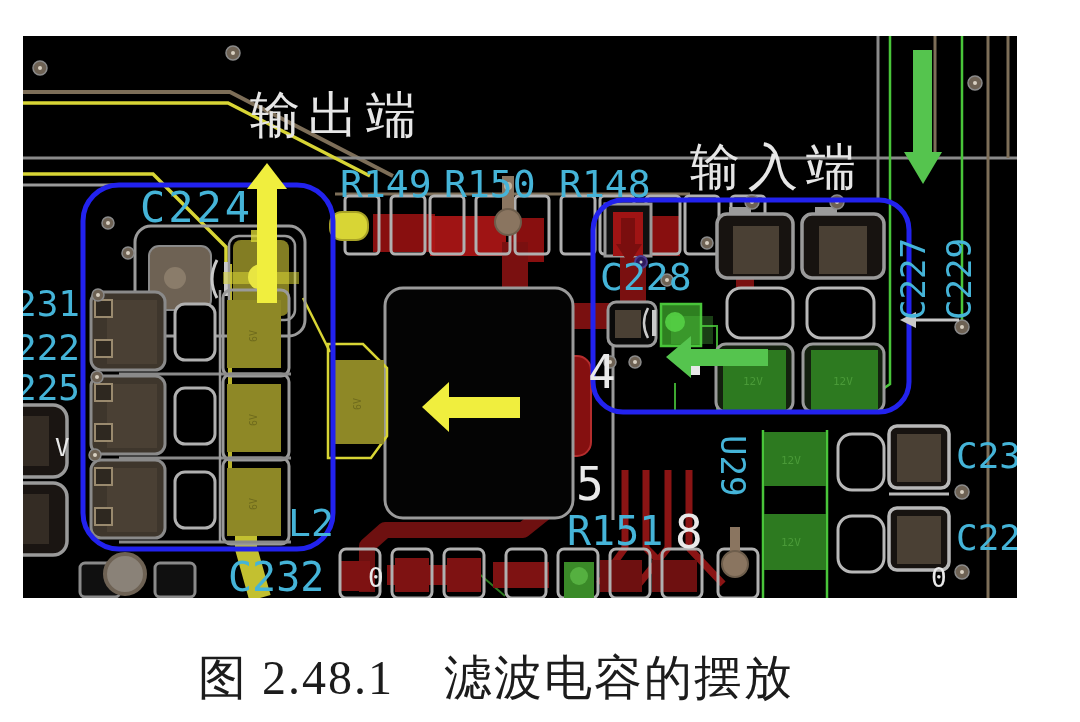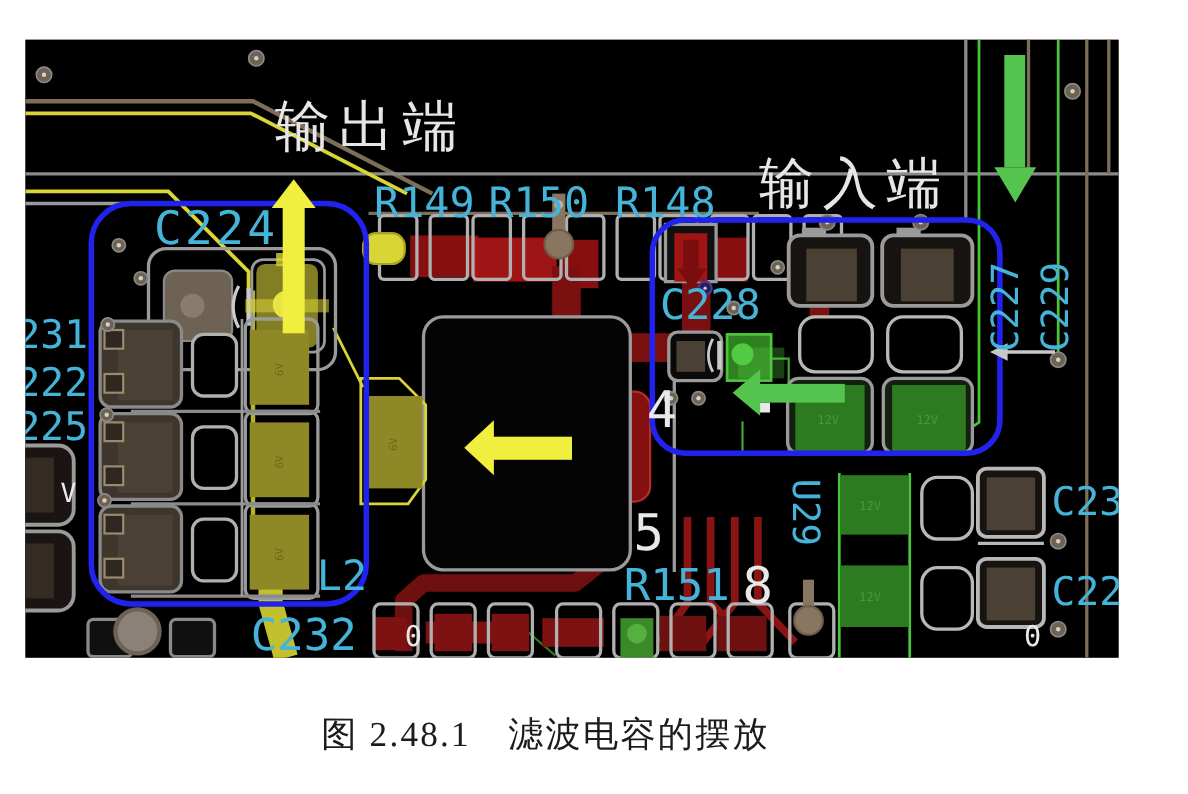--- a/index.html
+++ b/index.html
@@ -1,21 +1,21 @@
 <!DOCTYPE html>
 <html><head>
 <meta charset="utf-8">
 <style>
   html,body{margin:0;padding:0;}
   .page{position:relative;width:1080px;height:722px;background:#ffffff;overflow:hidden;
         font-family:"Liberation Sans",sans-serif;}
   .pcb-image{position:absolute;left:23px;top:36px;width:994px;height:562px;background:#000;}
   .pcb-image svg{display:block;}
   .caption{position:absolute;left:0;top:646px;width:992px;text-align:center;
-           font-family:"Liberation Serif",serif;font-size:32px;color:#1c1c1c;letter-spacing:2px;}
+           font-family:"Liberation Serif",serif;font-size:48px;color:#1c1c1c;letter-spacing:2px;}
   text{user-select:none;}
   .silk{font-family:"DejaVu Sans Mono",monospace;fill:#45b4d8;}
   .pinnum{font-family:"DejaVu Sans Mono",monospace;fill:#e9e9e9;}
   .cjk{font-family:"Liberation Serif",serif;fill:#e6e6e6;letter-spacing:8px;}
   .mark6v{font-family:"DejaVu Sans Mono",monospace;fill:#6e6a1c;font-size:10px;}
   .mark12v{font-family:"DejaVu Sans Mono",monospace;fill:#4a9a38;font-size:11px;}
 </style>
 </head>
 <body>
 

